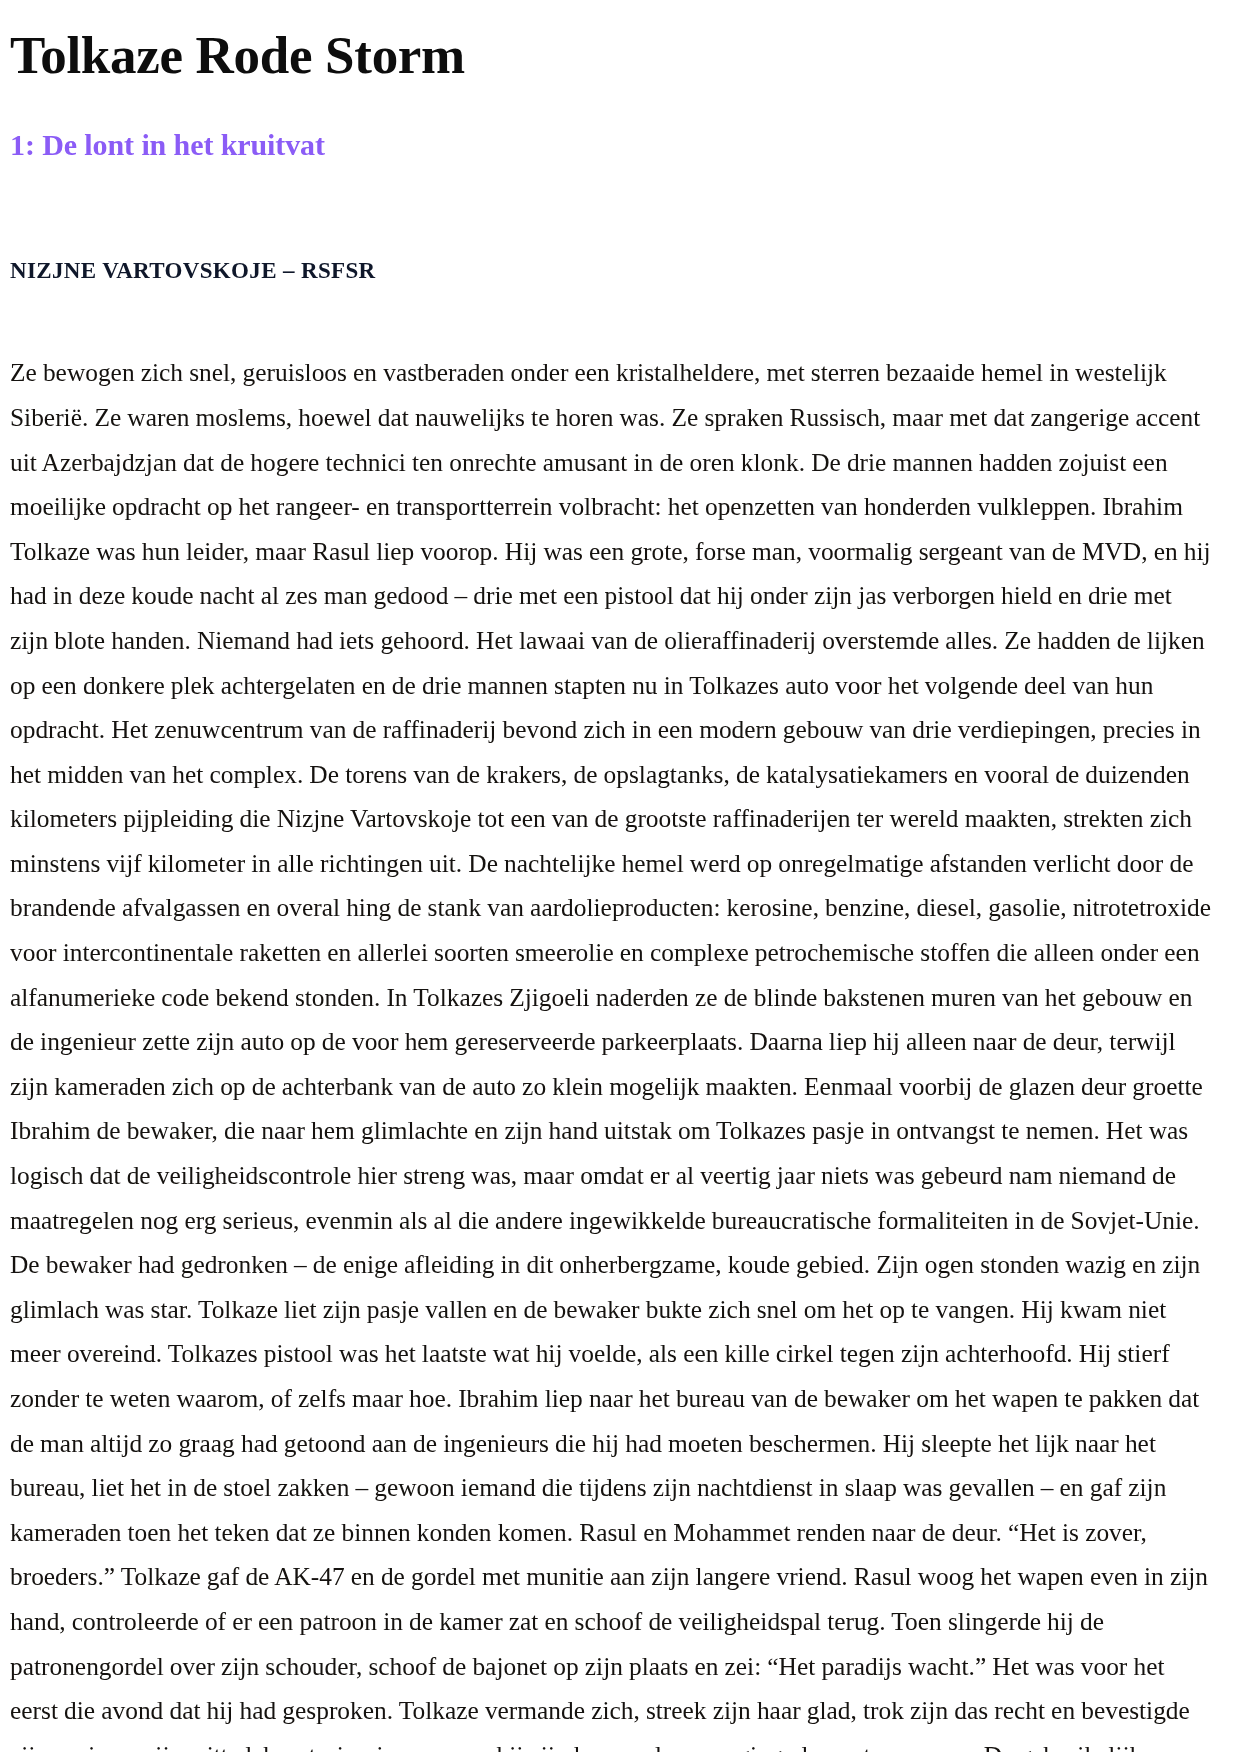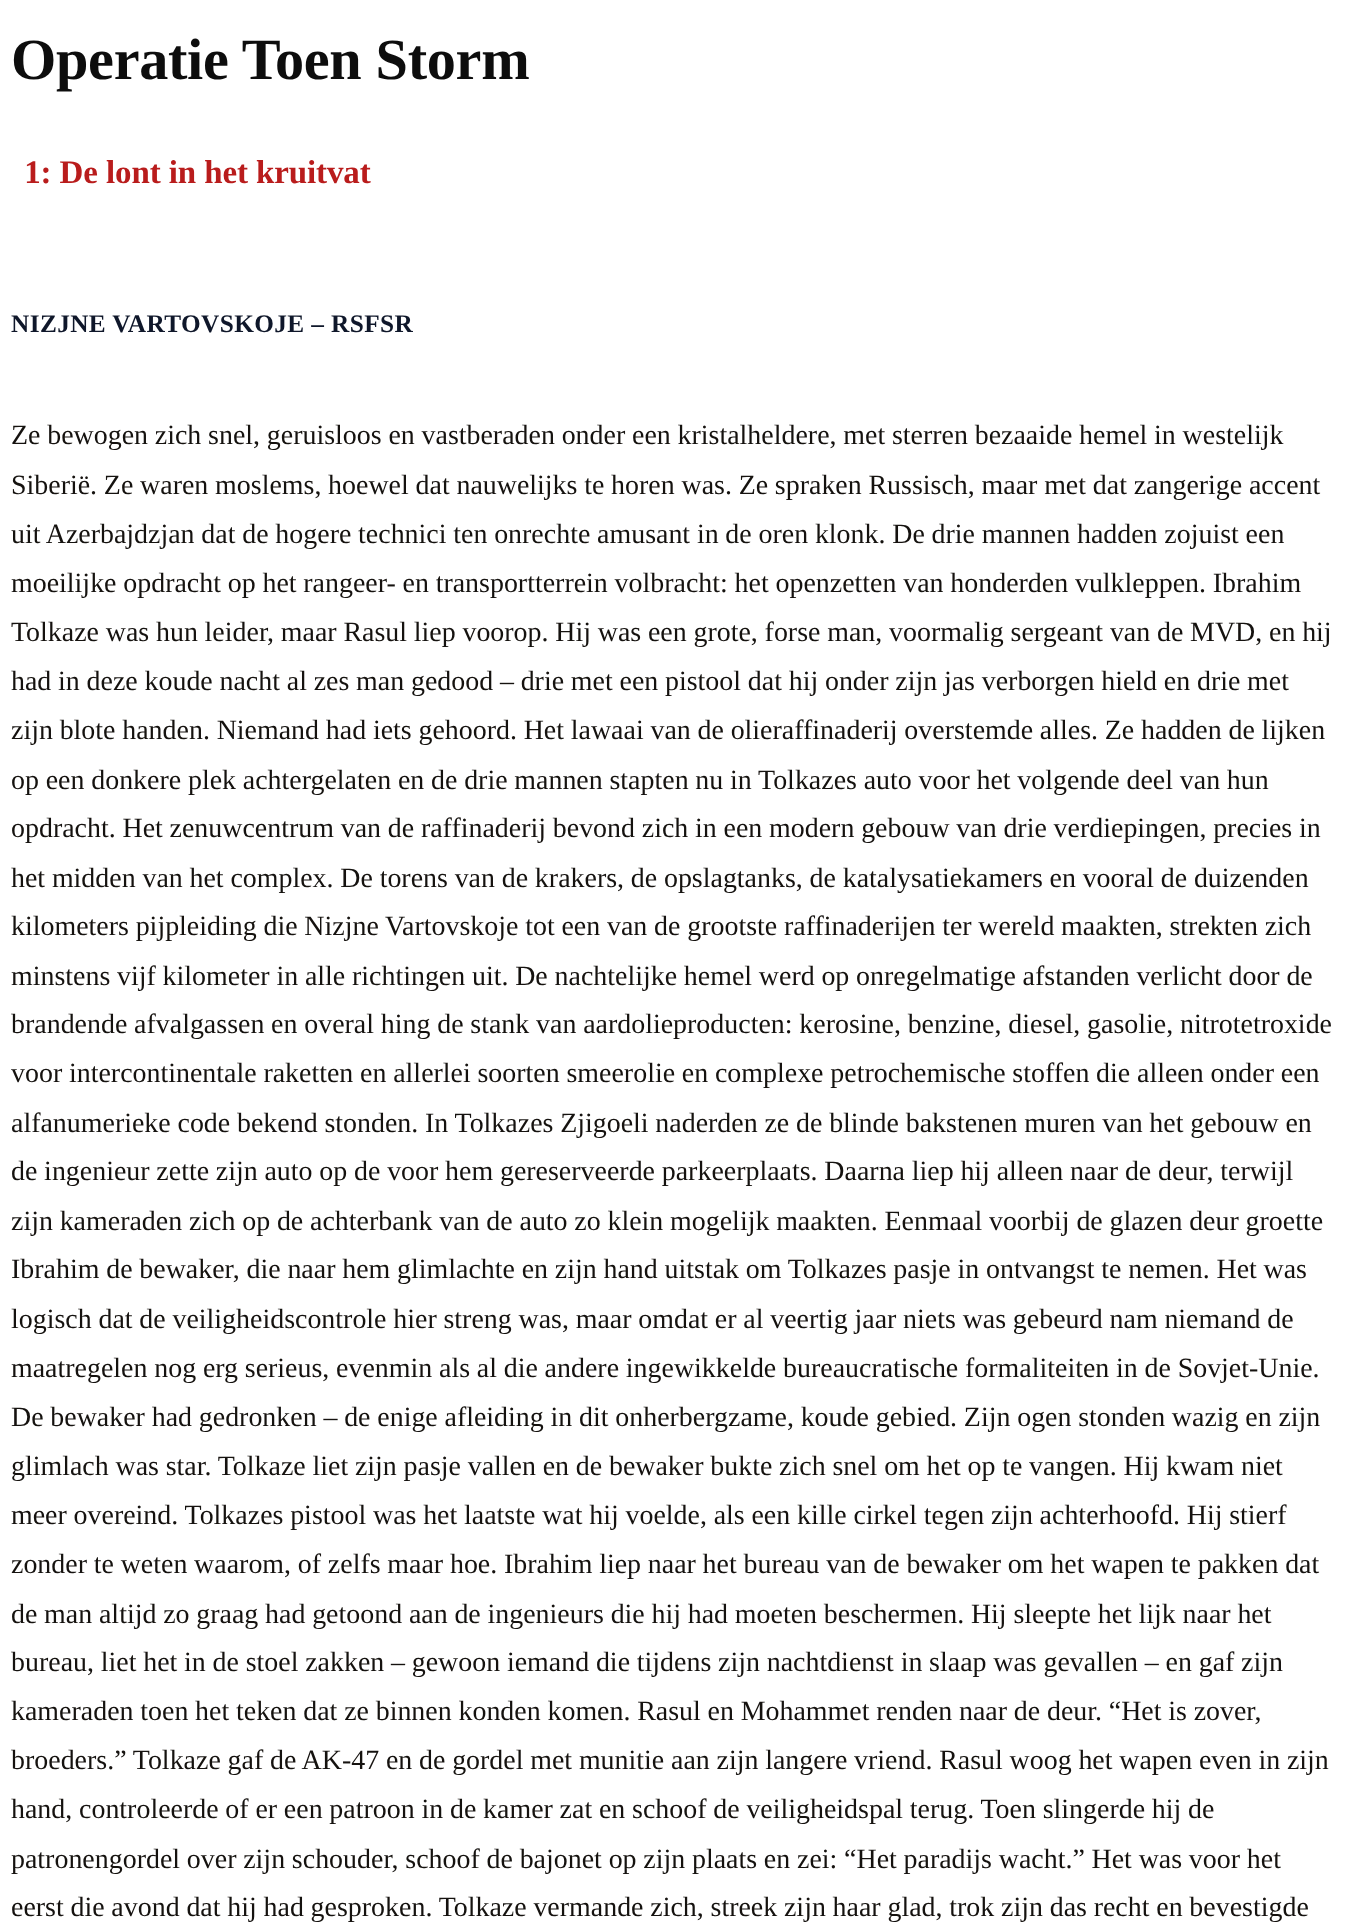--- a/index.html
+++ b/index.html
@@ -31,28 +31,28 @@
     padding-top: 26px;
     font-family: "Liberation Serif", "DejaVu Serif", serif;
     font-weight: 700;
     font-size: 53px;
     line-height: 1.12;
     letter-spacing: -0.3px;
     color: #0d0d0d;
   }
 
   .chapter-heading {
-    margin: 12px;
+    margin: 0;
     padding-top: 42px;
     font-family: "Liberation Serif", "DejaVu Serif", serif;
     font-weight: 700;
     font-size: 30px;
     line-height: 1.18;
     letter-spacing: -0.1px;
-    color: #b91c1c;
+    color: #8b5cf6;
   }
 
   .scene-location {
     margin: 0;
     padding-top: 94px;
     font-family: "Liberation Serif", "DejaVu Serif", serif;
     font-weight: 700;
     font-size: 23px;
     line-height: 1.2;
     letter-spacing: 0.35px;
@@ -73,21 +73,21 @@
     color: #15120f;
     hyphens: none;
     word-spacing: -0.2px;
   }
 </style>
 </head>
 <body>
 
 <div class="page">
 
-  <h1 class="doc-title">Operatie Toen Storm</h1>
+  <h1 class="doc-title">Tolkaze Rode Storm</h1>
 
   <h2 class="chapter-heading">1: De lont in het kruitvat</h2>
 
   <h3 class="scene-location">NIZJNE VARTOVSKOJE – RSFSR</h3>
 
   <div class="body-block">
     <p class="body-paragraph">Ze bewogen zich snel, geruisloos en vastberaden onder een kristalheldere, met sterren bezaaide hemel in westelijk Siberië. Ze waren moslems, hoewel dat nauwelijks te horen was. Ze spraken Russisch, maar met dat zangerige accent uit Azerbajdzjan dat de hogere technici ten onrechte amusant in de oren klonk. De drie mannen hadden zojuist een moeilijke opdracht op het rangeer- en transportterrein volbracht: het openzetten van honderden vulkleppen. Ibrahim Tolkaze was hun leider, maar Rasul liep voorop. Hij was een grote, forse man, voormalig sergeant van de MVD, en hij had in deze koude nacht al zes man gedood – drie met een pistool dat hij onder zijn jas verborgen hield en drie met zijn blote handen. Niemand had iets gehoord. Het lawaai van de olieraffinaderij overstemde alles. Ze hadden de lijken op een donkere plek achtergelaten en de drie mannen stapten nu in Tolkazes auto voor het volgende deel van hun opdracht. Het zenuwcentrum van de raffinaderij bevond zich in een modern gebouw van drie verdiepingen, precies in het midden van het complex. De torens van de krakers, de opslagtanks, de katalysatiekamers en vooral de duizenden kilometers pijpleiding die Nizjne Vartovskoje tot een van de grootste raffinaderijen ter wereld maakten, strekten zich minstens vijf kilometer in alle richtingen uit. De nachtelijke hemel werd op onregelmatige afstanden verlicht door de brandende afvalgassen en overal hing de stank van aardolieproducten: kerosine, benzine, diesel, gasolie, nitrotetroxide voor intercontinentale raketten en allerlei soorten smeerolie en complexe petrochemische stoffen die alleen onder een alfanumerieke code bekend stonden. In Tolkazes Zjigoeli naderden ze de blinde bakstenen muren van het gebouw en de ingenieur zette zijn auto op de voor hem gereserveerde parkeerplaats. Daarna liep hij alleen naar de deur, terwijl zijn kameraden zich op de achterbank van de auto zo klein mogelijk maakten. Eenmaal voorbij de glazen deur groette Ibrahim de bewaker, die naar hem glimlachte en zijn hand uitstak om Tolkazes pasje in ontvangst te nemen. Het was logisch dat de veiligheidscontrole hier streng was, maar omdat er al veertig jaar niets was gebeurd nam niemand de maatregelen nog erg serieus, evenmin als al die andere ingewikkelde bureaucratische formaliteiten in de Sovjet-Unie. De bewaker had gedronken – de enige afleiding in dit onherbergzame, koude gebied. Zijn ogen stonden wazig en zijn glimlach was star. Tolkaze liet zijn pasje vallen en de bewaker bukte zich snel om het op te vangen. Hij kwam niet meer overeind. Tolkazes pistool was het laatste wat hij voelde, als een kille cirkel tegen zijn achterhoofd. Hij stierf zonder te weten waarom, of zelfs maar hoe. Ibrahim liep naar het bureau van de bewaker om het wapen te pakken dat de man altijd zo graag had getoond aan de ingenieurs die hij had moeten beschermen. Hij sleepte het lijk naar het bureau, liet het in de stoel zakken – gewoon iemand die tijdens zijn nachtdienst in slaap was gevallen – en gaf zijn kameraden toen het teken dat ze binnen konden komen. Rasul en Mohammet renden naar de deur. “Het is zover, broeders.” Tolkaze gaf de AK-47 en de gordel met munitie aan zijn langere vriend. Rasul woog het wapen even in zijn hand, controleerde of er een patroon in de kamer zat en schoof de veiligheidspal terug. Toen slingerde hij de patronengordel over zijn schouder, schoof de bajonet op zijn plaats en zei: “Het paradijs wacht.” Het was voor het eerst die avond dat hij had gesproken. Tolkaze vermande zich, streek zijn haar glad, trok zijn das recht en bevestigde zijn pasje op zijn witte laboratoriumjas, waarna hij zijn kameraden voorging, de zes trappen op. De gebruikelijke procedure was dat de deur van de hoofdcontrolekamer pas werd geopend als de bezoeker door iemand van de staf was herkend. Zo ging het ook nu. Nikolaj</p>
   </div>
 
 </div>

